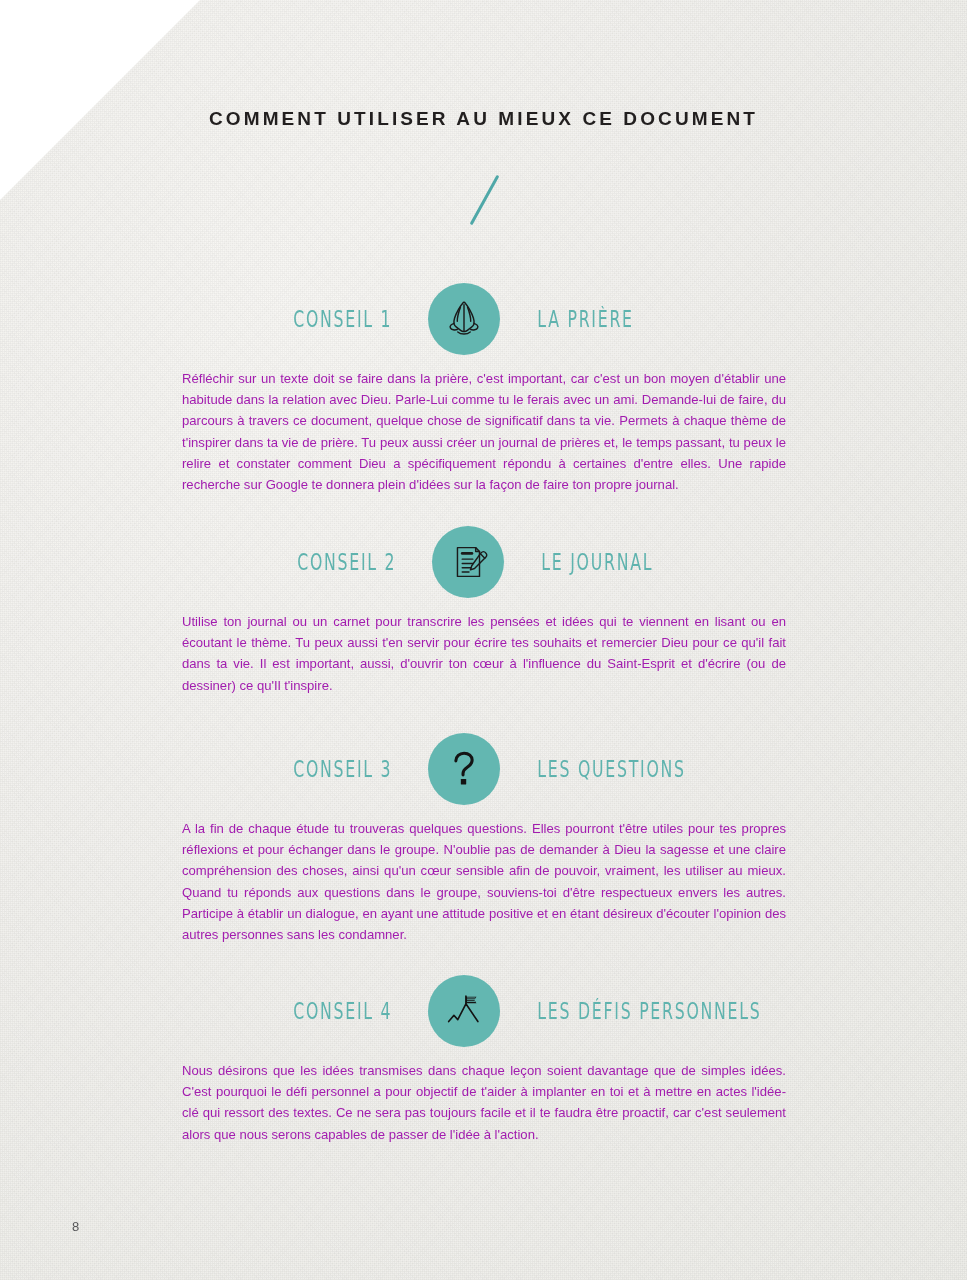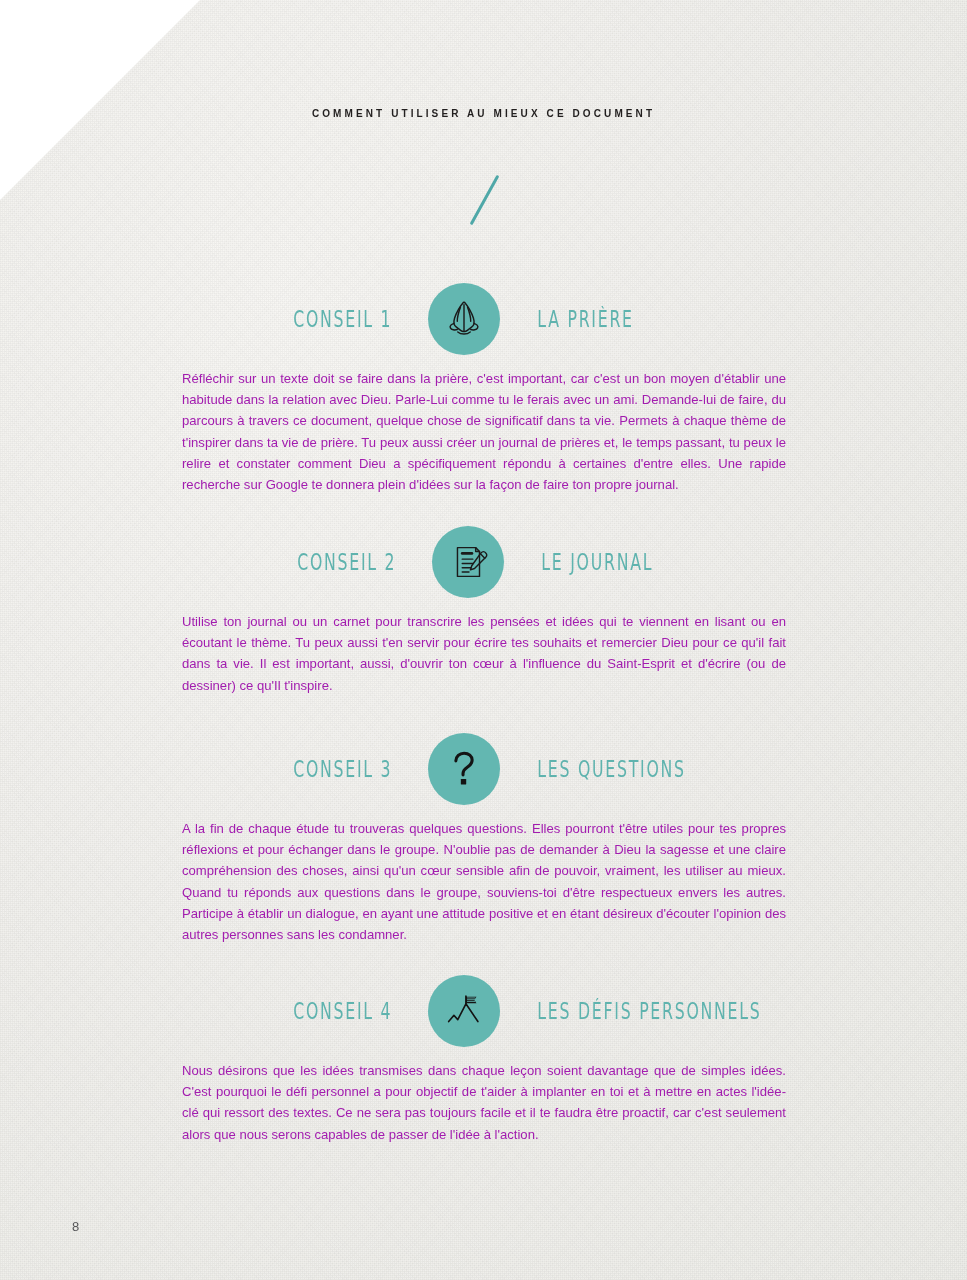--- a/index.html
+++ b/index.html
@@ -47,21 +47,21 @@
     position: absolute;
     inset: 0;
   }
 
   .page-title {
     position: absolute;
     top: 108px;
     left: 0;
     right: 0;
     text-align: center;
-    font-size: 10px;
+    font-size: 19px;
     font-weight: 700;
     letter-spacing: 3.1px;
     color: #221f1f;
     font-family: "Liberation Sans", sans-serif;
   }
 
   .divider-slash {
     position: absolute;
     top: 172px;
     left: 483px;

